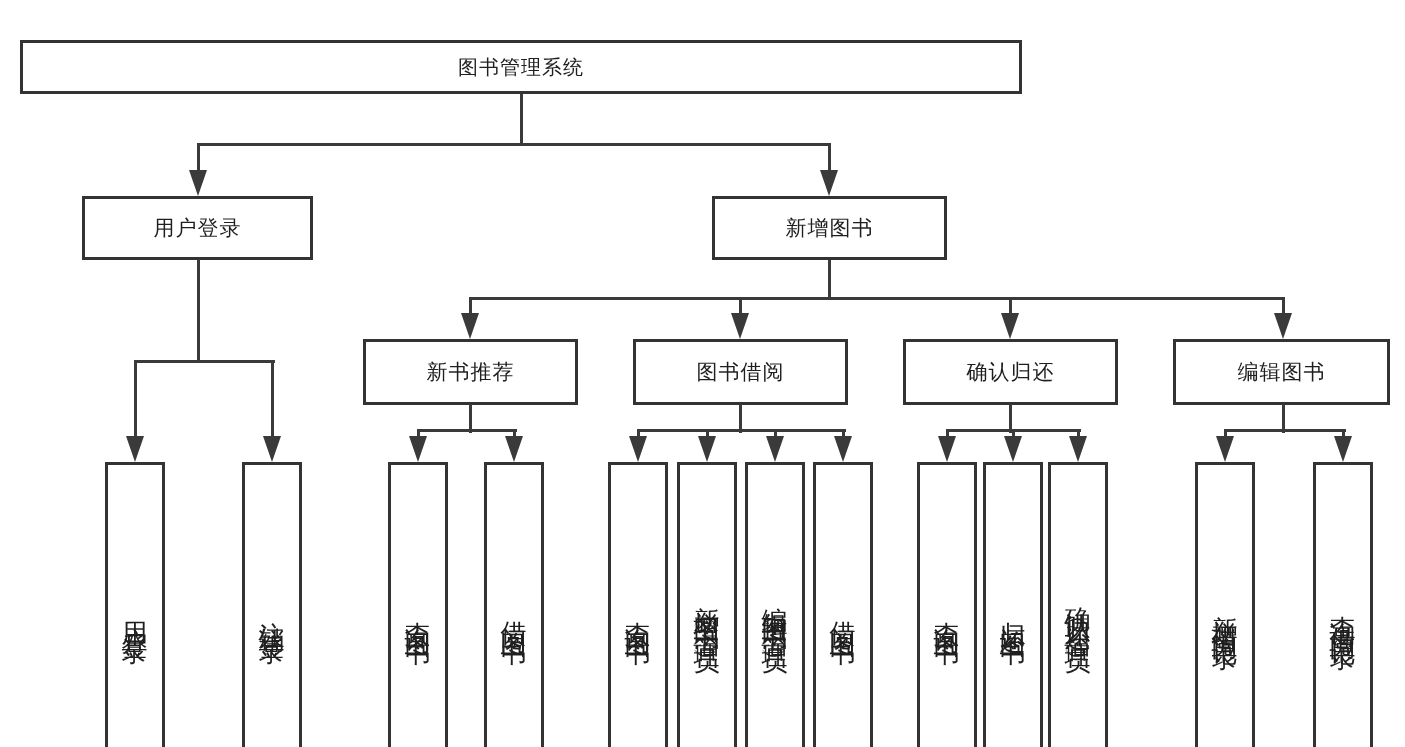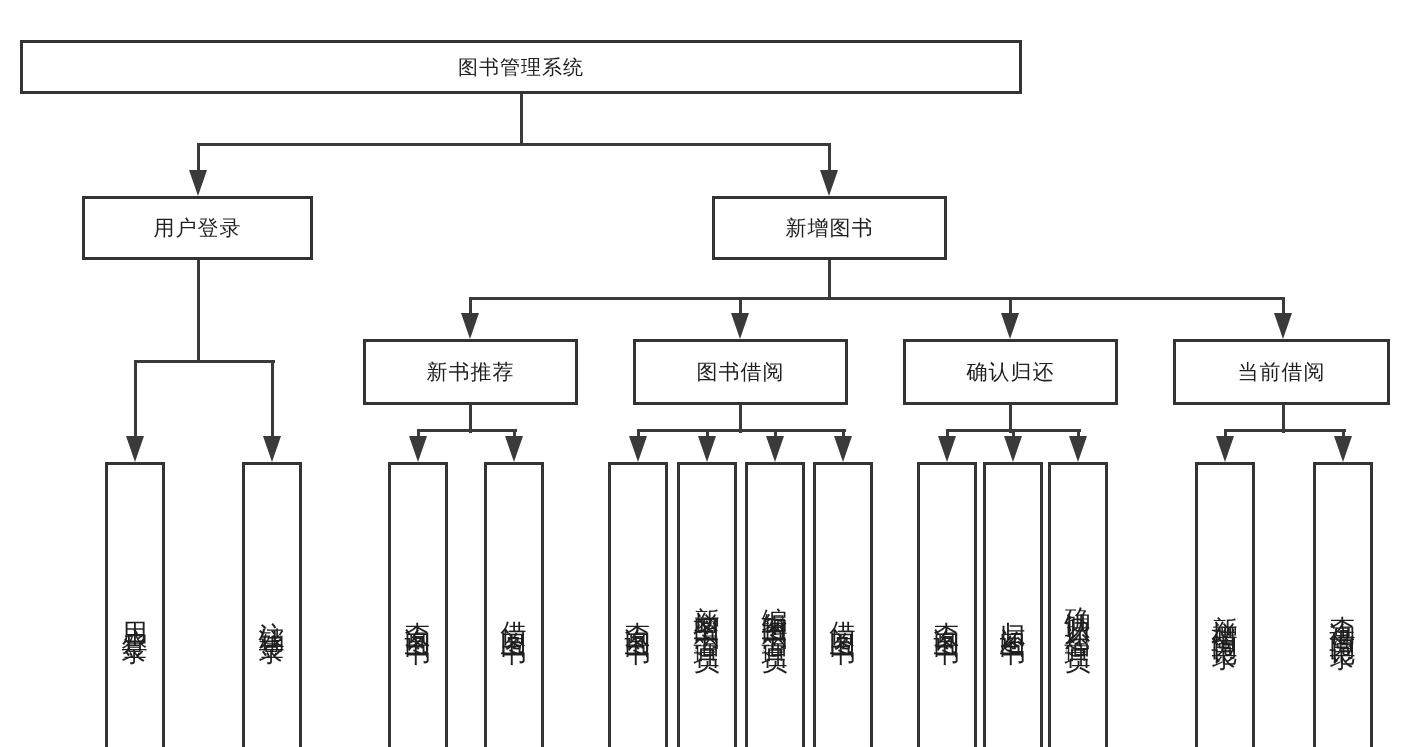--- a/index.html
+++ b/index.html
@@ -70,21 +70,21 @@
   <div class="node h" style="left:363px; top:313px; width:215px; height:66px;">
     <span>新书推荐</span>
   </div>
   <div class="node h" style="left:633px; top:313px; width:215px; height:66px;">
     <span>图书借阅</span>
   </div>
   <div class="node h" style="left:903px; top:313px; width:215px; height:66px;">
     <span>确认归还</span>
   </div>
   <div class="node h" style="left:1173px; top:313px; width:217px; height:66px;">
-    <span>当前借阅</span>
+    <span>编辑图书</span>
   </div>
 
   <div class="node v" style="left:105px; top:436px; width:60px; height:301px;">
     <span>用户登录</span>
   </div>
   <div class="node v" style="left:242px; top:436px; width:60px; height:301px;">
     <span>注销登录</span>
   </div>
   <div class="node v" style="left:388px; top:436px; width:60px; height:301px;">
     <span>查询图书</span>

